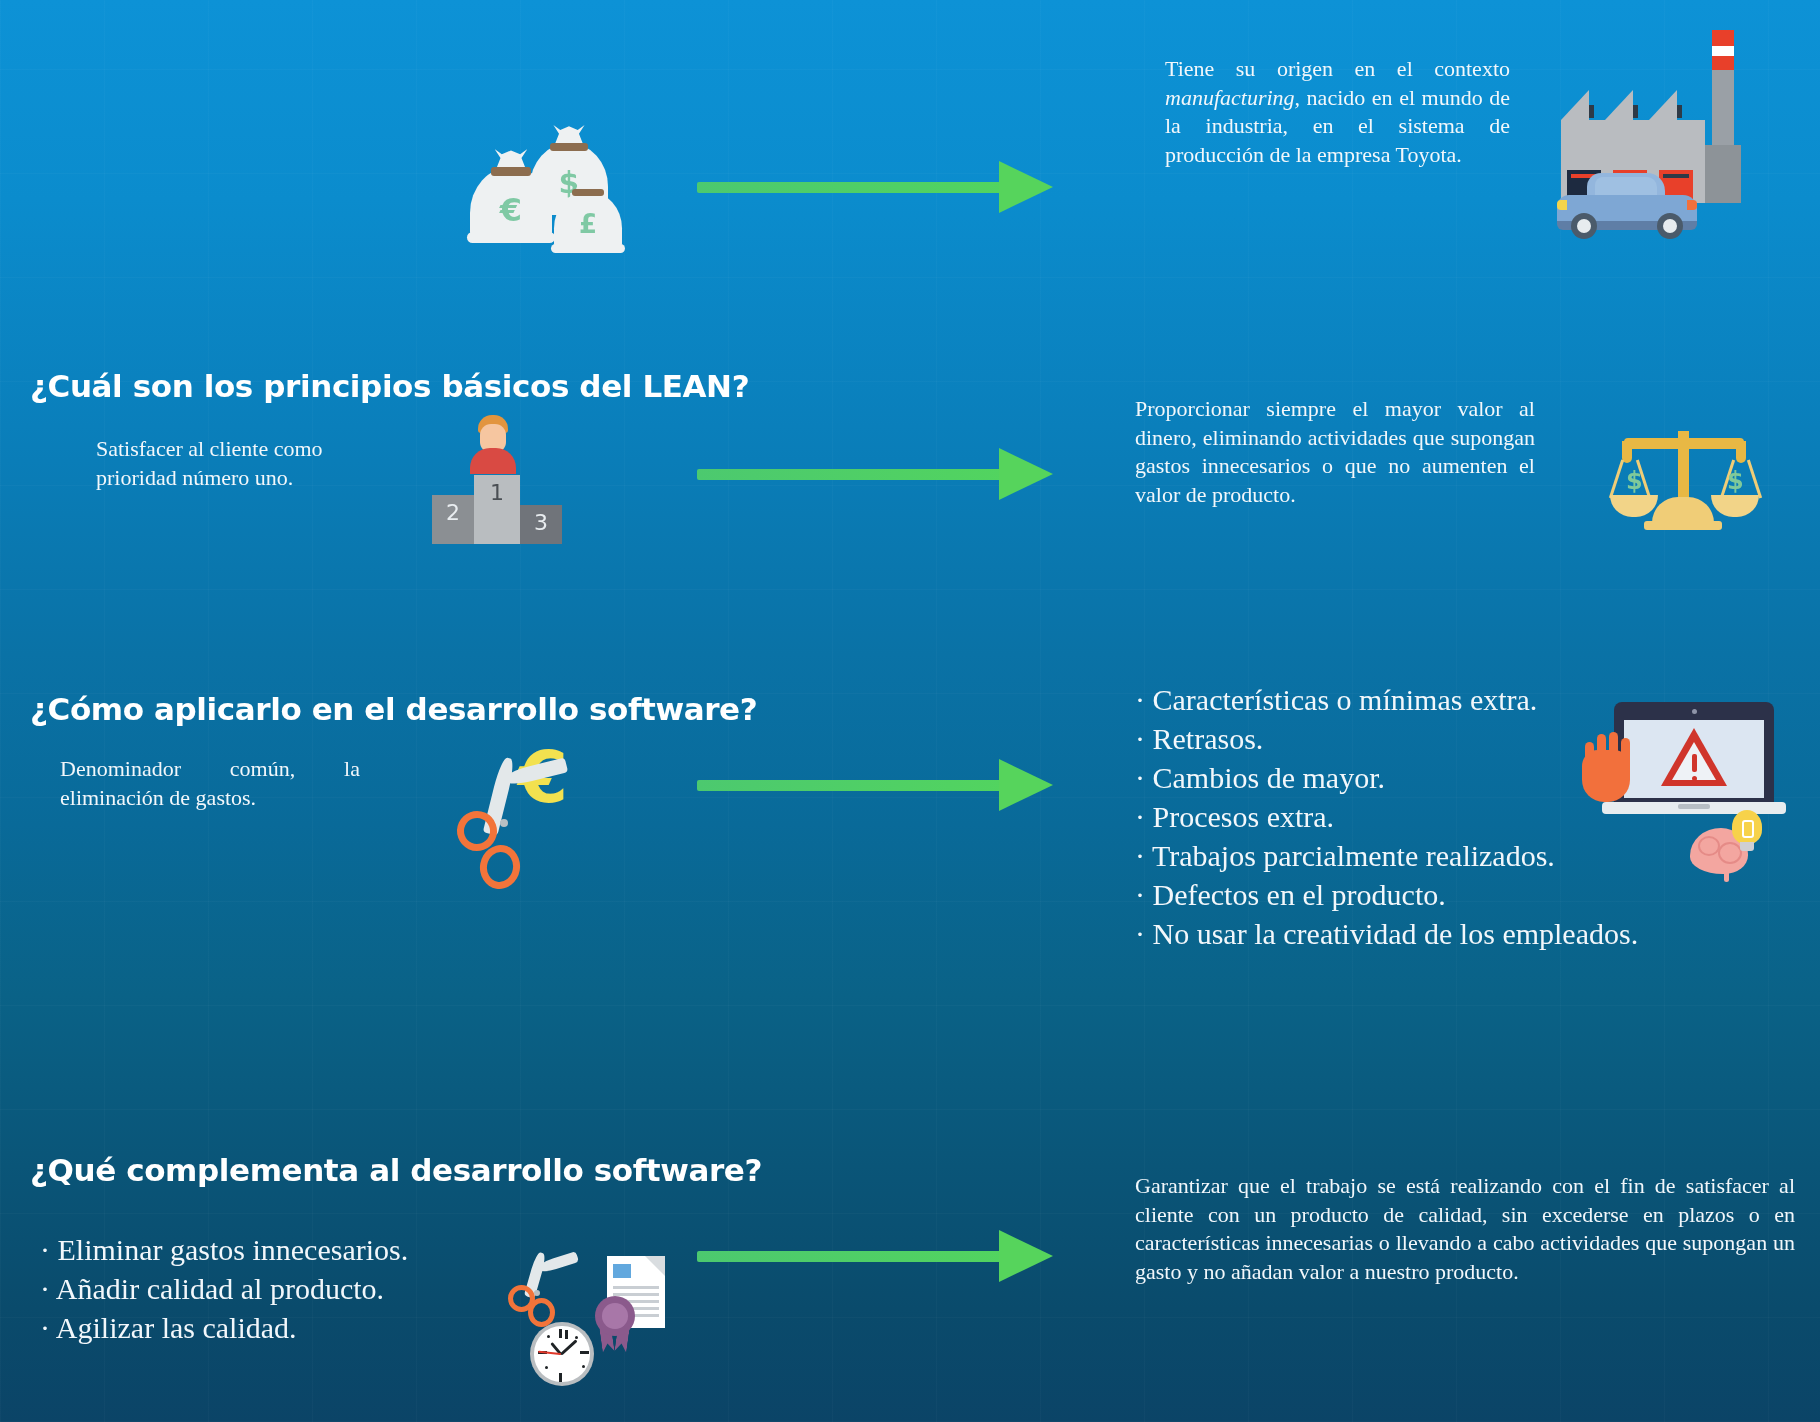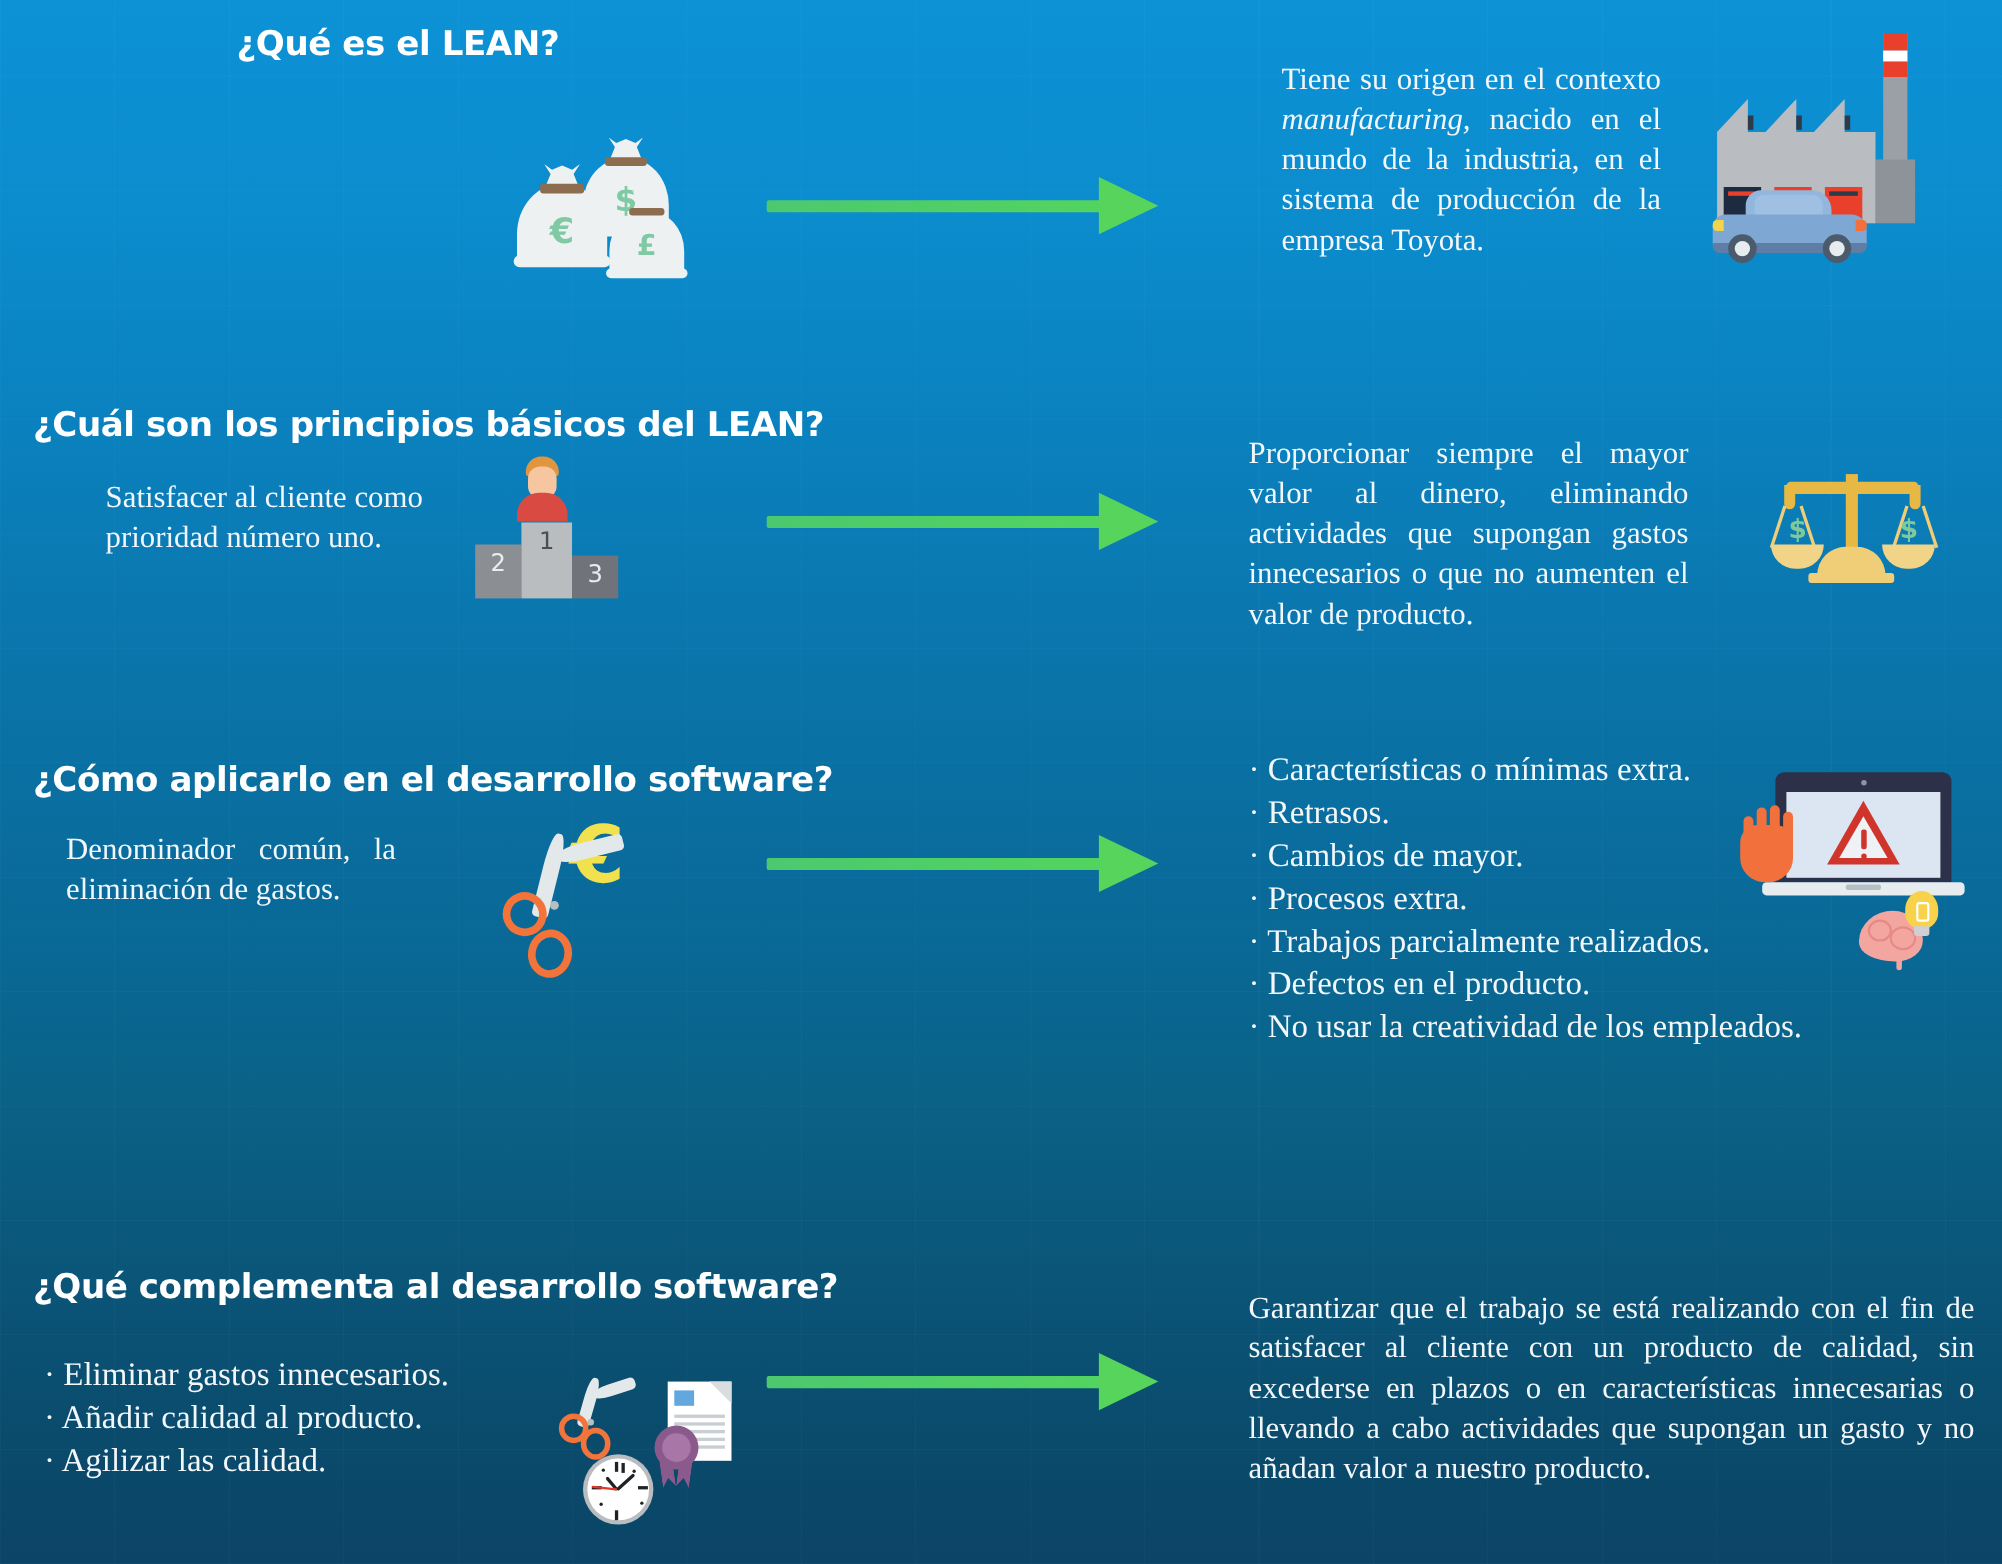--- a/index.html
+++ b/index.html
@@ -19,21 +19,21 @@
   .h-title{
     font-family:"DejaVu Sans", sans-serif;
     font-weight:bold;
     color:#ffffff;
     font-size:31px;
     letter-spacing:-0.4px;
     white-space:nowrap;
   }
   .body-txt{
     color:#f2f7fb;
-    font-size:28px;
+    font-size:22px;
     line-height:1.30;
     text-align:justify;
     text-justify:inter-word;
   }
   .body-txt.noj{text-align:left;}
   .body-txt i{font-style:italic;}
   .bullets{list-style:none;margin:0;padding:0;}
   .bullets li{
     color:#f2f7fb;font-size:30px;line-height:1.30;white-space:nowrap;
   }
@@ -148,21 +148,20 @@
   .rib .in{position:absolute;left:18%;top:18%;width:64%;height:64%;background:#a877a8;border-radius:50%;}
   .tail{position:absolute;background:#8b5a8c;}
 </style>
 </head>
 <body>
 
 <div id="page">
 
   <div class="sec" style="top:0;height:300px;">
 
-    <div class="h-title" style="position:absolute;left:215px;top:22px;">¿Qué es el LEAN?</div>
 
 
     <div class="icon" style="left:470px;top:125px;width:150px;height:130px;">
       <div class="bag" style="left:0px;top:24px;width:82px;height:92px;">
         <div class="neck"></div>
         <div class="body"></div>
         <div class="foot"></div>
         <div class="tie"></div>
         <div class="sym" style="font-size:32px;">€</div>
       </div>

